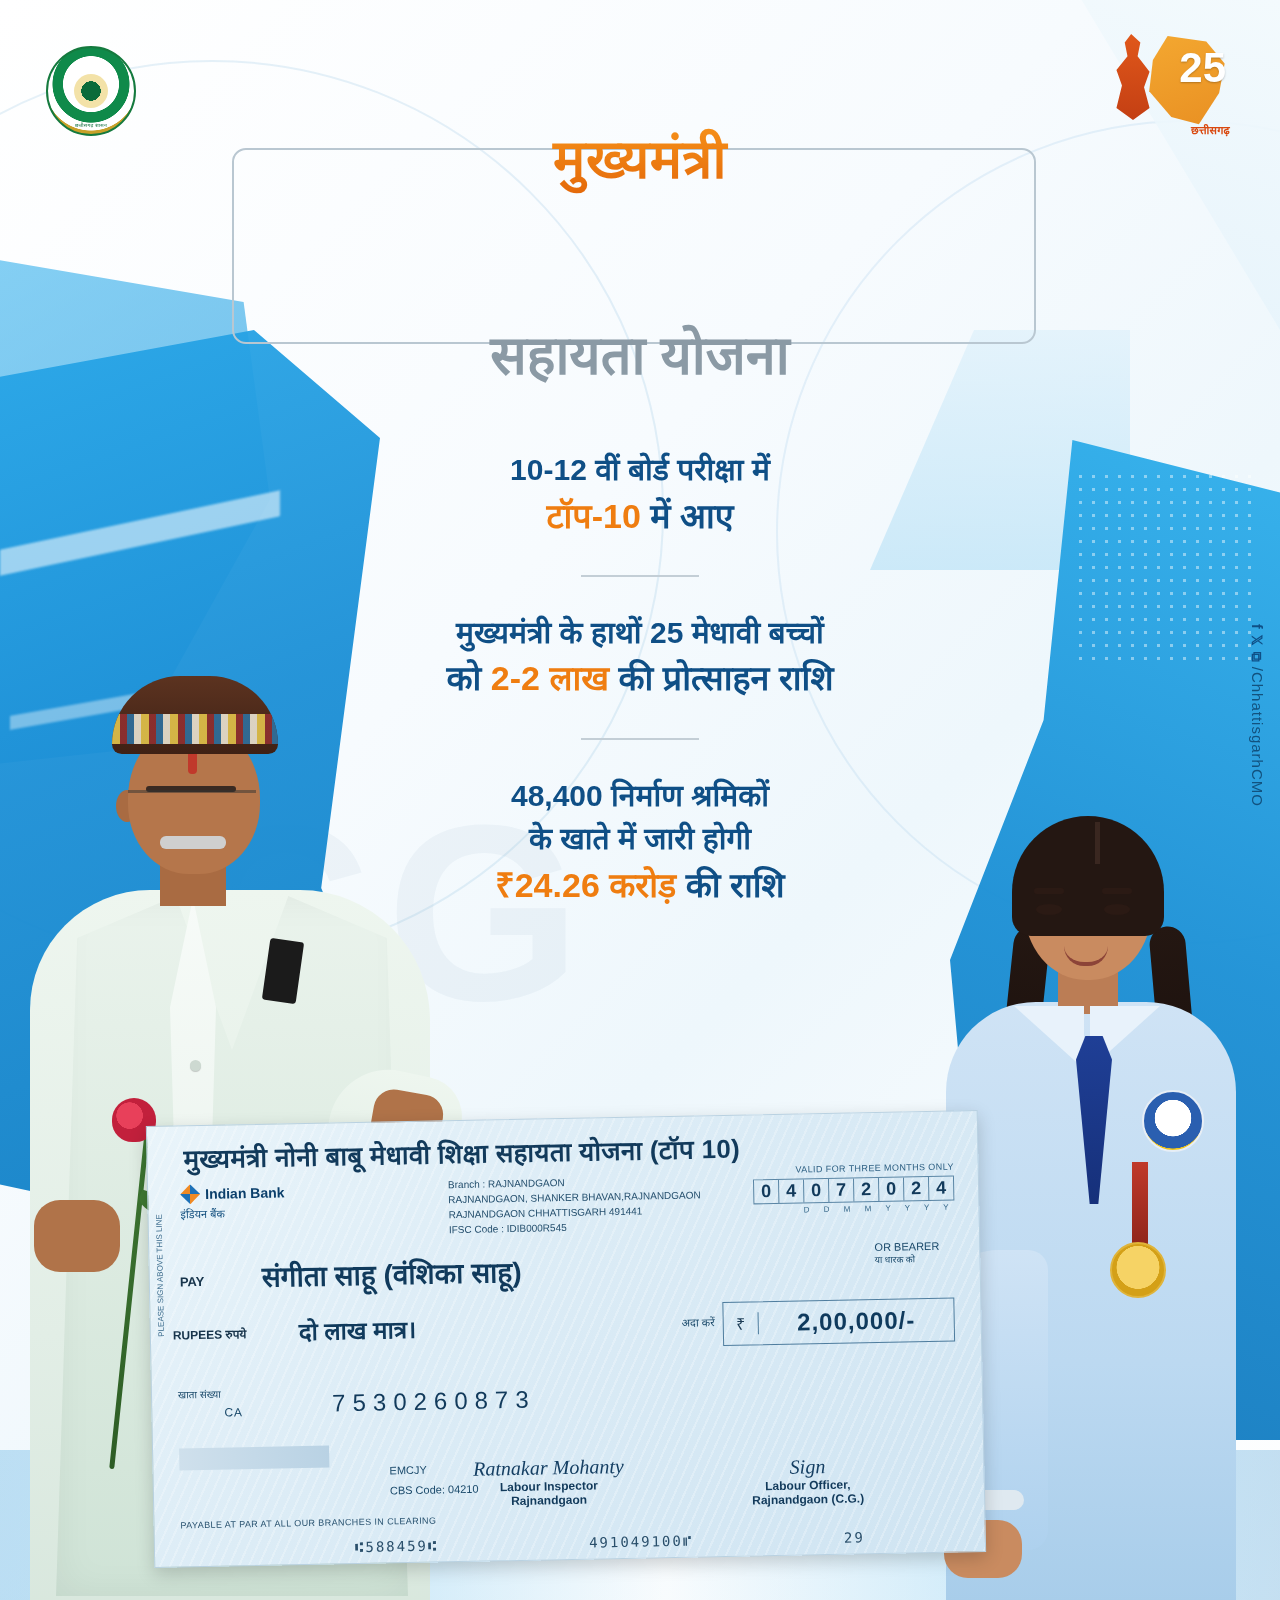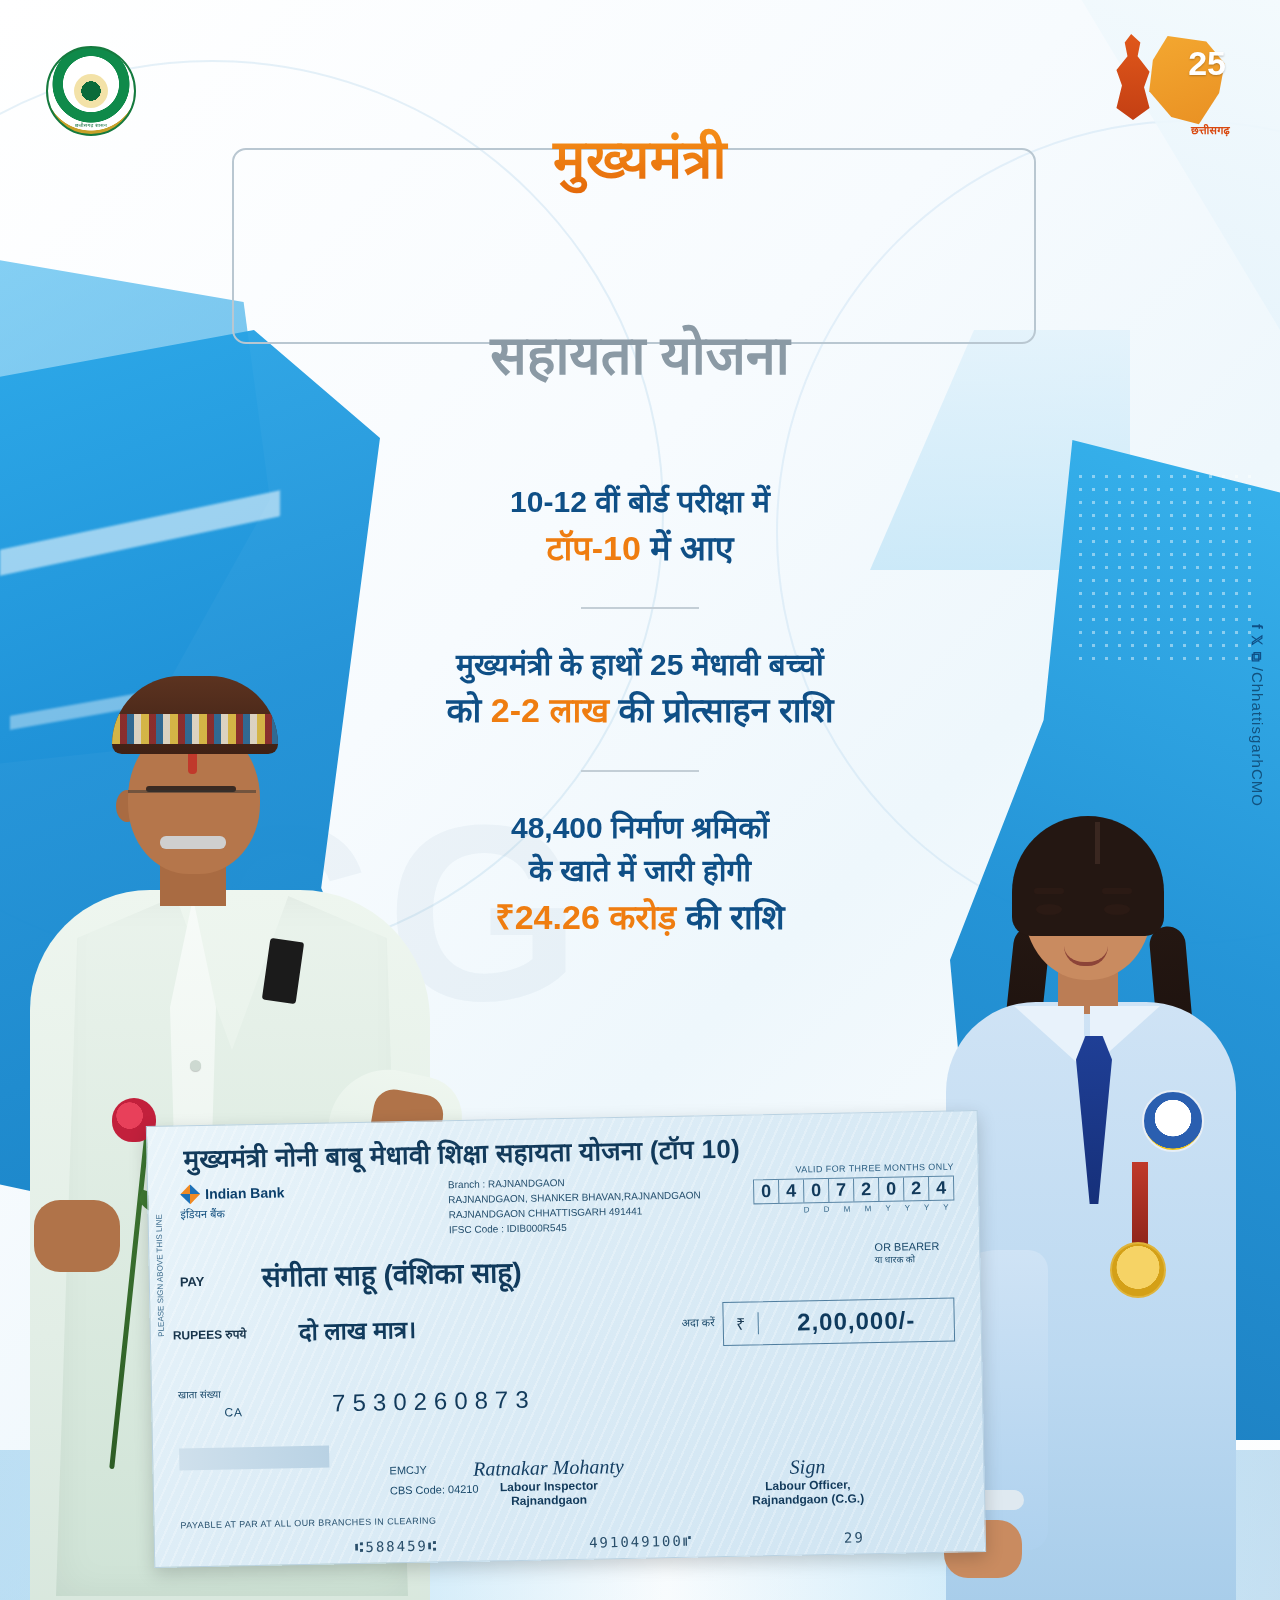--- a/index.html
+++ b/index.html
@@ -196,21 +196,21 @@
     width: 92px;
     height: 92px;
     background: linear-gradient(160deg, #f4a11f 0%, #e8860f 100%);
     clip-path: polygon(30% 0, 72% 6%, 92% 30%, 86% 62%, 64% 96%, 34% 88%, 10% 60%, 14% 26%);
     opacity: .92;
   }
   .logo-right .num25 {
     position: absolute;
     right: 6px;
     top: 10px;
-    font-size: 34px;
+    font-size: 42px;
     font-weight: 700;
     color: #ffffff;
     text-shadow: 0 1px 2px rgba(0,0,0,.25);
   }
   .logo-right .fig {
     position: absolute;
     left: 8px;
     top: 0px;
     width: 46px;
     height: 86px;
@@ -276,21 +276,21 @@
     text-align: center;
     font-size: 54px;
     font-weight: 700;
     color: #8b9aa5;
   }
 
   
   .points {
     position: absolute;
     left: 330px;
-    top: 480px;
+    top: 448px;
     width: 620px;
     text-align: center;
   }
   .point {
     color: #0f4f86;
     line-height: 1.45;
   }
   .point .l {
     display: block;
     font-size: 30px;

